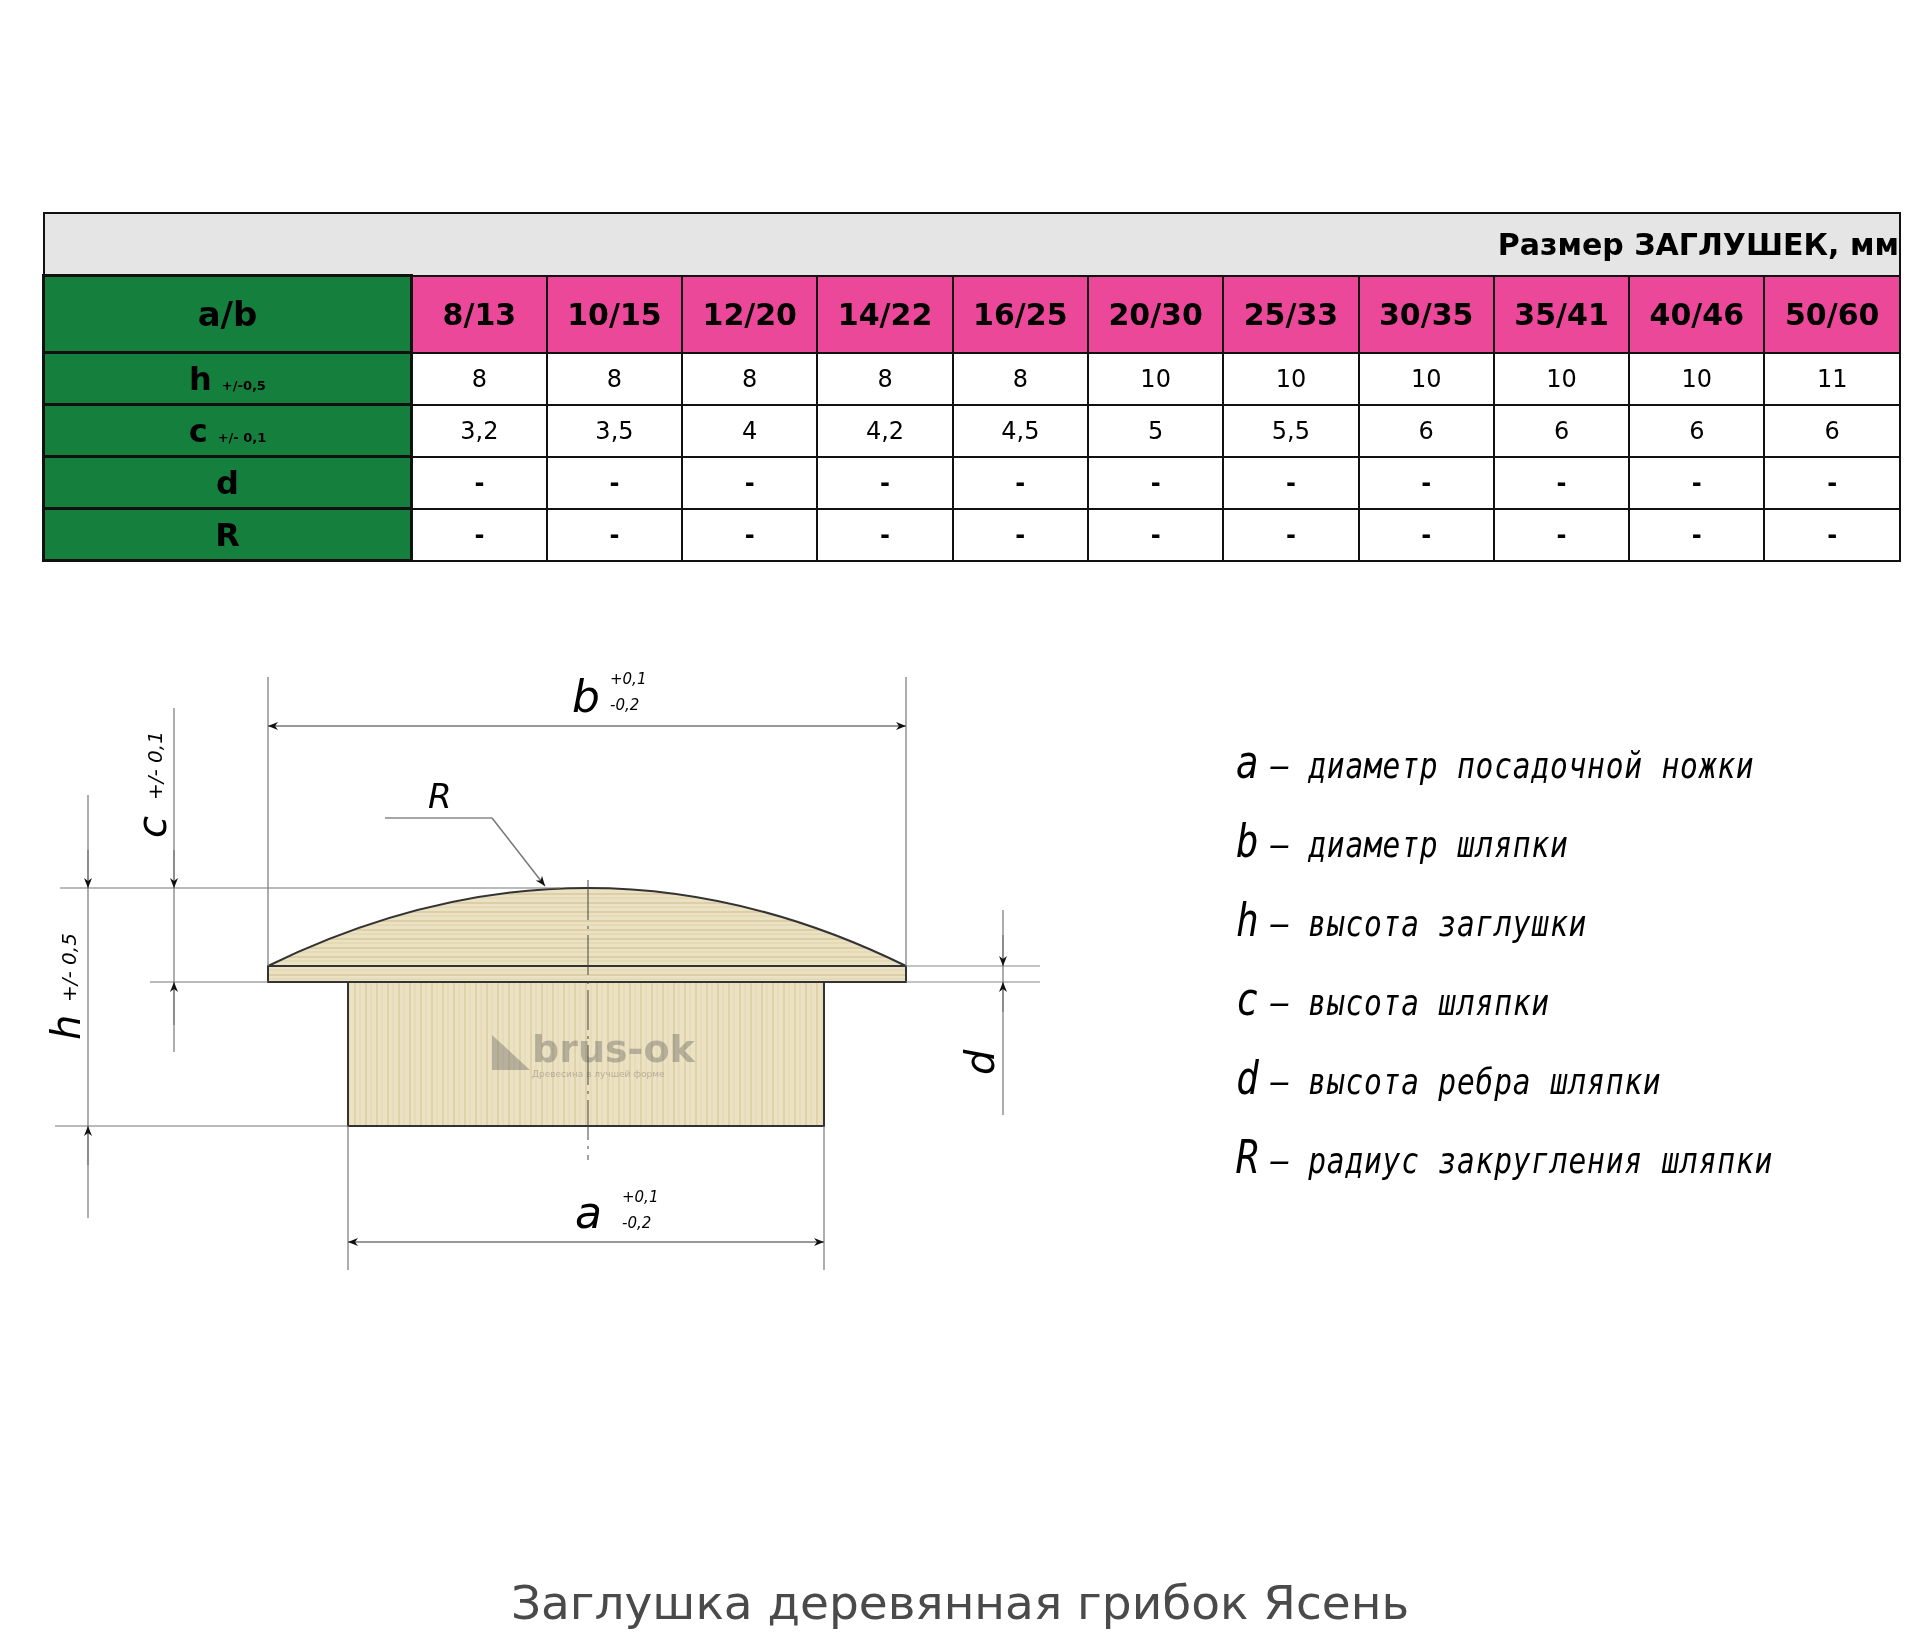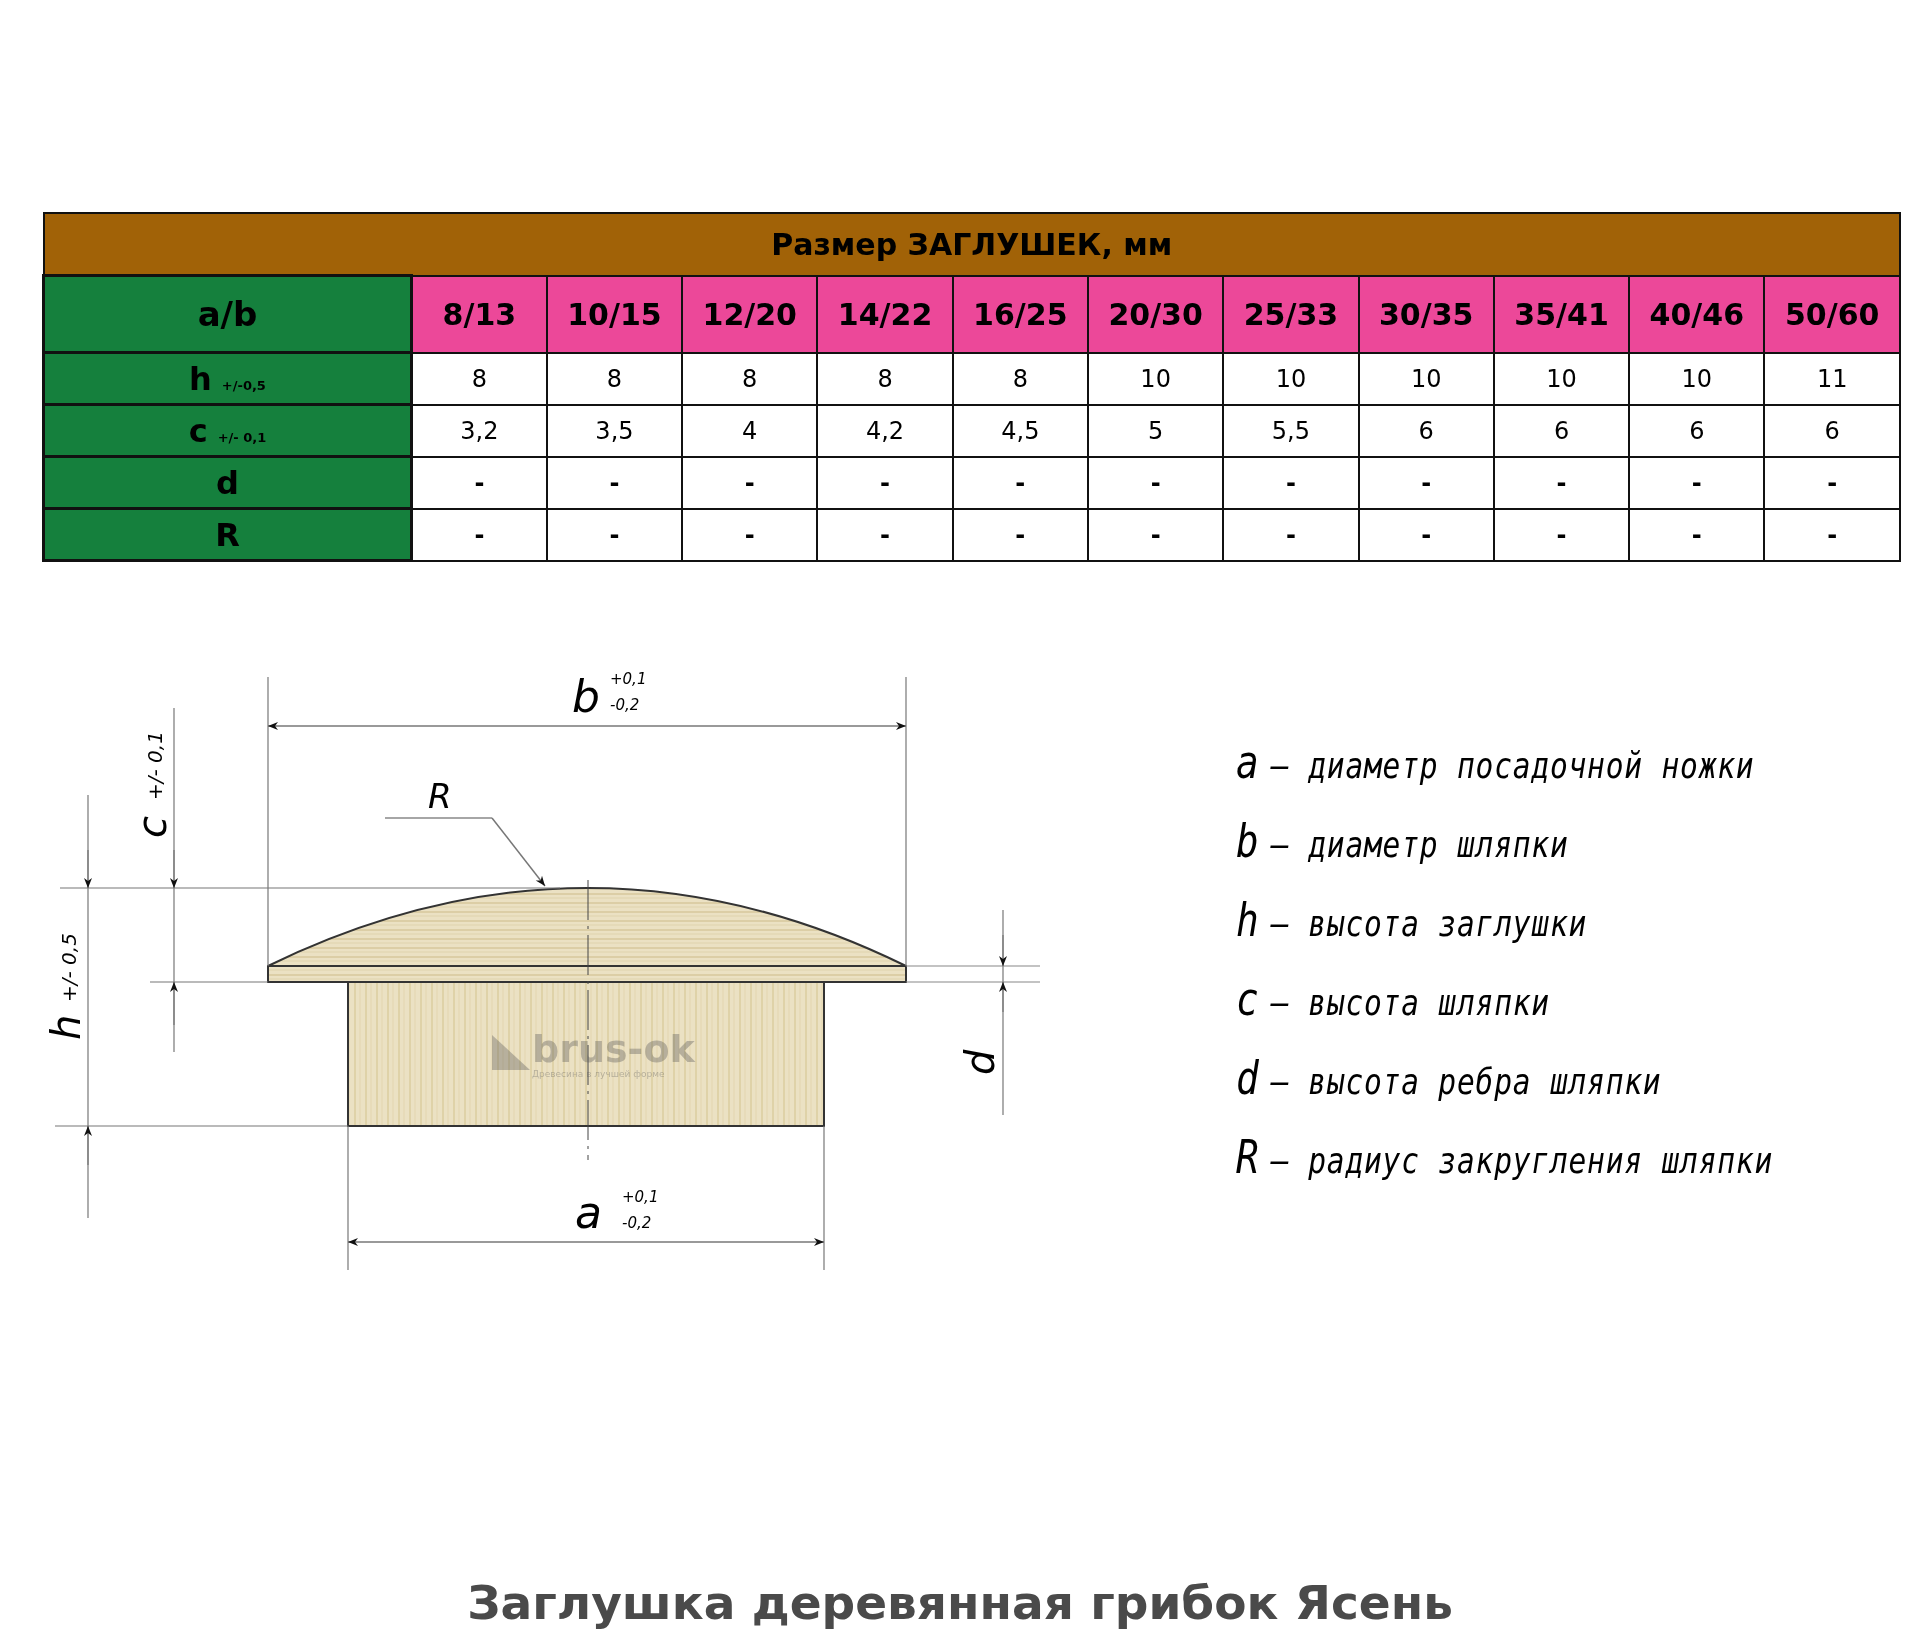--- a/index.html
+++ b/index.html
@@ -2,37 +2,37 @@
 <html><head>
 <meta charset="utf-8">
 <style>
   html, body { margin: 0; padding: 0; background: #ffffff; }
   body { width: 1920px; height: 1650px; position: relative; overflow: hidden;
          font-family: "Liberation Sans", sans-serif; color: #000; }
   .spec-table { position: absolute; left: 42px; top: 212px; width: 1856px;
                 border-collapse: collapse; table-layout: fixed; }
   .spec-table td { border: 2px solid #111; text-align: center; padding: 0;
                    font-family: "DejaVu Sans", sans-serif; }
-  .spec-table .title-cell { height: 60px; font-size: 30px; font-weight: bold; background: #a16207; }
+  .spec-table .title-cell { height: 60px; font-size: 30px; font-weight: bold; background: #e5e5e5; text-align: right; }
   .spec-table .label-cell { background: #15803d; font-weight: bold; border-width: 3px; }
   .spec-table tr.hdr td { height: 74px; }
   .spec-table tr.hdr .size-cell { background: #ec4899; font-weight: bold; font-size: 30px; }
   .spec-table tr.hdr .label-cell { font-size: 34px; }
   .spec-table tr.row td { height: 49px; font-size: 24px; }
   .spec-table tr.row .label-cell { font-size: 32px; }
   .spec-table .tol { font-size: 13px; font-weight: bold; margin-left: 10px; }
   .spec-table .dash { font-weight: bold; }
   .drawing { position: absolute; left: 0; top: 640px; width: 1100px; height: 660px; }
   .legend { position: absolute; left: 1236px; top: 735px; }
   .legend-item { height: 79px; font-family: "DejaVu Sans Mono", monospace; font-style: italic;
                  font-size: 36px; letter-spacing: 1px; white-space: nowrap; transform: scaleX(0.82);
                  transform-origin: left center; }
   .legend-item .sym { font-size: 46px; margin-right: 14px; }
   .bottom-title { position: absolute; left: 0; width: 1920px; top: 1575px; text-align: center;
-                  font-size: 47px; font-weight: bold; color: #4a4a4a;
+                  font-size: 47px; font-weight: normal; color: #4a4a4a;
                   font-family: "DejaVu Sans", sans-serif; }
 </style>
 </head>
 <body>
 
 <table class="spec-table">
   <colgroup>
     <col style="width:368px">
     <col span="11" style="width:135.3px">
   </colgroup>

